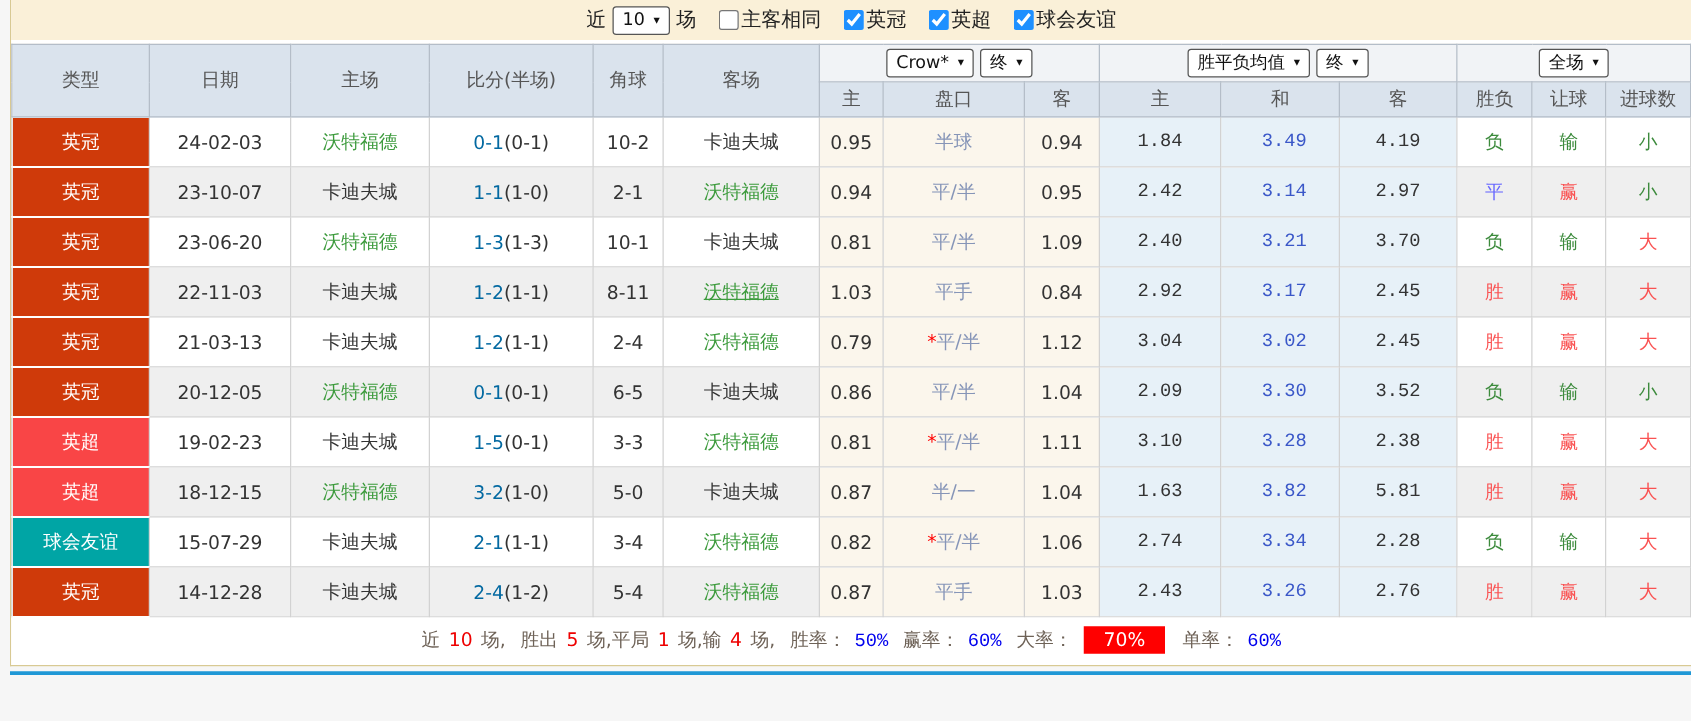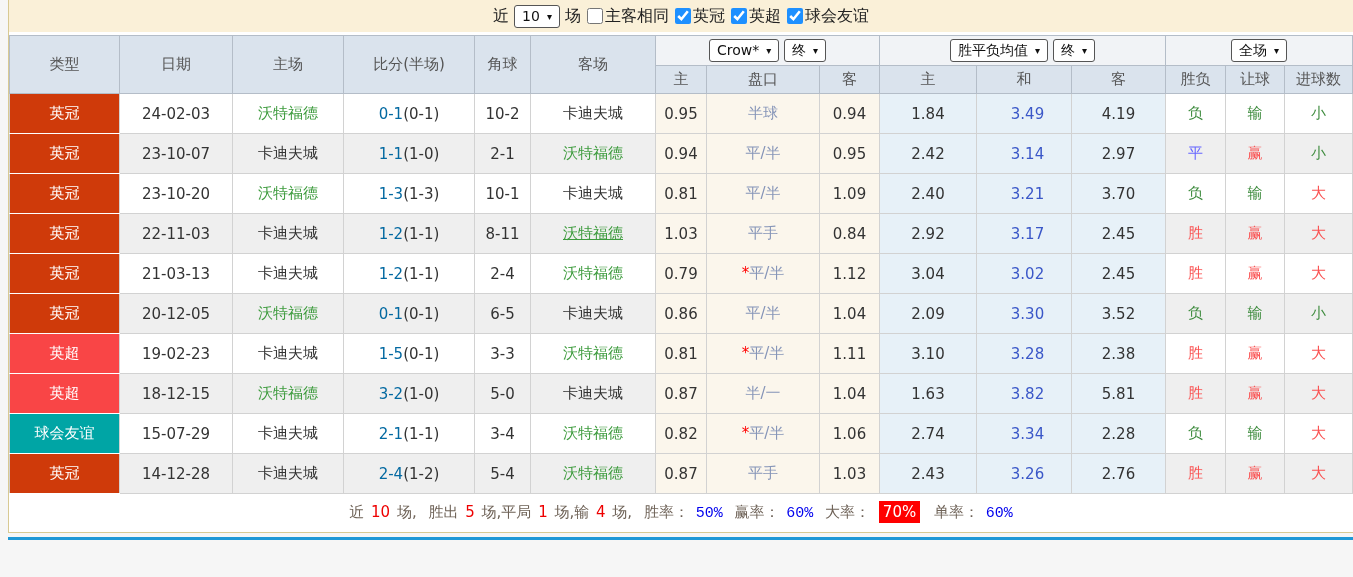--- a/index.html
+++ b/index.html
@@ -50,21 +50,21 @@
     line-height: 17px;
     white-space: nowrap;
   }
   .fake-select .caret { font-size: 10px; color: #111; }
   input[type="checkbox"] {
     width: 16px; height: 16px;
     accent-color: #1e90ff;
     margin: 0 2px 0 6px;
     cursor: pointer;
   }
-  label.cb { display: inline-flex; align-items: center; cursor: pointer; }
+  label.cb { display: inline-flex; align-items: center; cursor: pointer; margin-left: 12px; }
   table {
     border-collapse: collapse;
     table-layout: fixed;
     width: 100%;
     font-size: 15px;
     color: #333;
   }
   thead th {
     background: #dae3ed;
     color: #555;
@@ -78,21 +78,21 @@
   tbody td {
     border: 1px solid #d2d2d2;
     height: 40px;
     text-align: center;
     background: #fff;
     overflow: hidden;
     white-space: nowrap;
   }
   tbody tr.even td { background: #efefef; }
   tbody td.crow { background: #fbf6ec !important; }
-  tbody td.avg  { background: #e7f1f8 !important; }
+  tbody td.avg  { background: #e7f1f8 !important; font-family: Liberation Mono, monospace; }
   td.blue { color: #3a57c8; padding-left: 8px; }
   .lg-yg, .lg-yc, .lg-qh {
     color: #fff !important;
     border-bottom: 1px solid #fff !important;
     border-top: 1px solid #fff !important;
   }
   .lg-yg { background: #cf3a0a !important; }
   .lg-yc { background: #f94546 !important; }
   .lg-qh { background: #00a5a5 !important; }
   .sc { color: #0369a1; }
@@ -111,21 +111,21 @@
     font-size: 15px;
     color: #6e6257;
   }
   .summary span { margin: 0 1px; }
   .n-red { color: #ee0000; }
   .p-blu { color: #0000ee; font-family: Liberation Mono, monospace; }
   .lbl { margin-left: 6px !important; }
   .badge {
     background: #ff0000;
     color: #fff !important;
-    padding: 2px 4px;
+    padding: 2px 16px;
     margin: 0 3px !important;
   }
   .bluebar {
     height: 3px;
     background: #1f98d6;
     margin-left: 8px;
     margin-top: 4px;
   }
 </style>
 </head>
@@ -256,21 +256,21 @@
     <td class="avg">2.42</td>
     <td class="avg blue">3.14</td>
     <td class="avg">2.97</td>
     <td><span class="c-blu">平</span></td>
     <td><span class="c-red">赢</span></td>
     <td><span class="c-grn">小</span></td>
   </tr>
 
   <tr>
     <td class="lg-yg">英冠</td>
-    <td>23-10-20</td>
+    <td>23-06-20</td>
     <td><span class="c-team">沃特福德</span></td>
     <td><span class="sc">1-3</span><span class="hf">(1-3)</span></td>
     <td>10-1</td>
     <td><span>卡迪夫城</span></td>
     <td class="crow">0.81</td>
     <td class="crow"><span class="star"></span><span class="hc">平/半</span></td>
     <td class="crow">1.09</td>
     <td class="avg">2.40</td>
     <td class="avg blue">3.21</td>
     <td class="avg">3.70</td>

